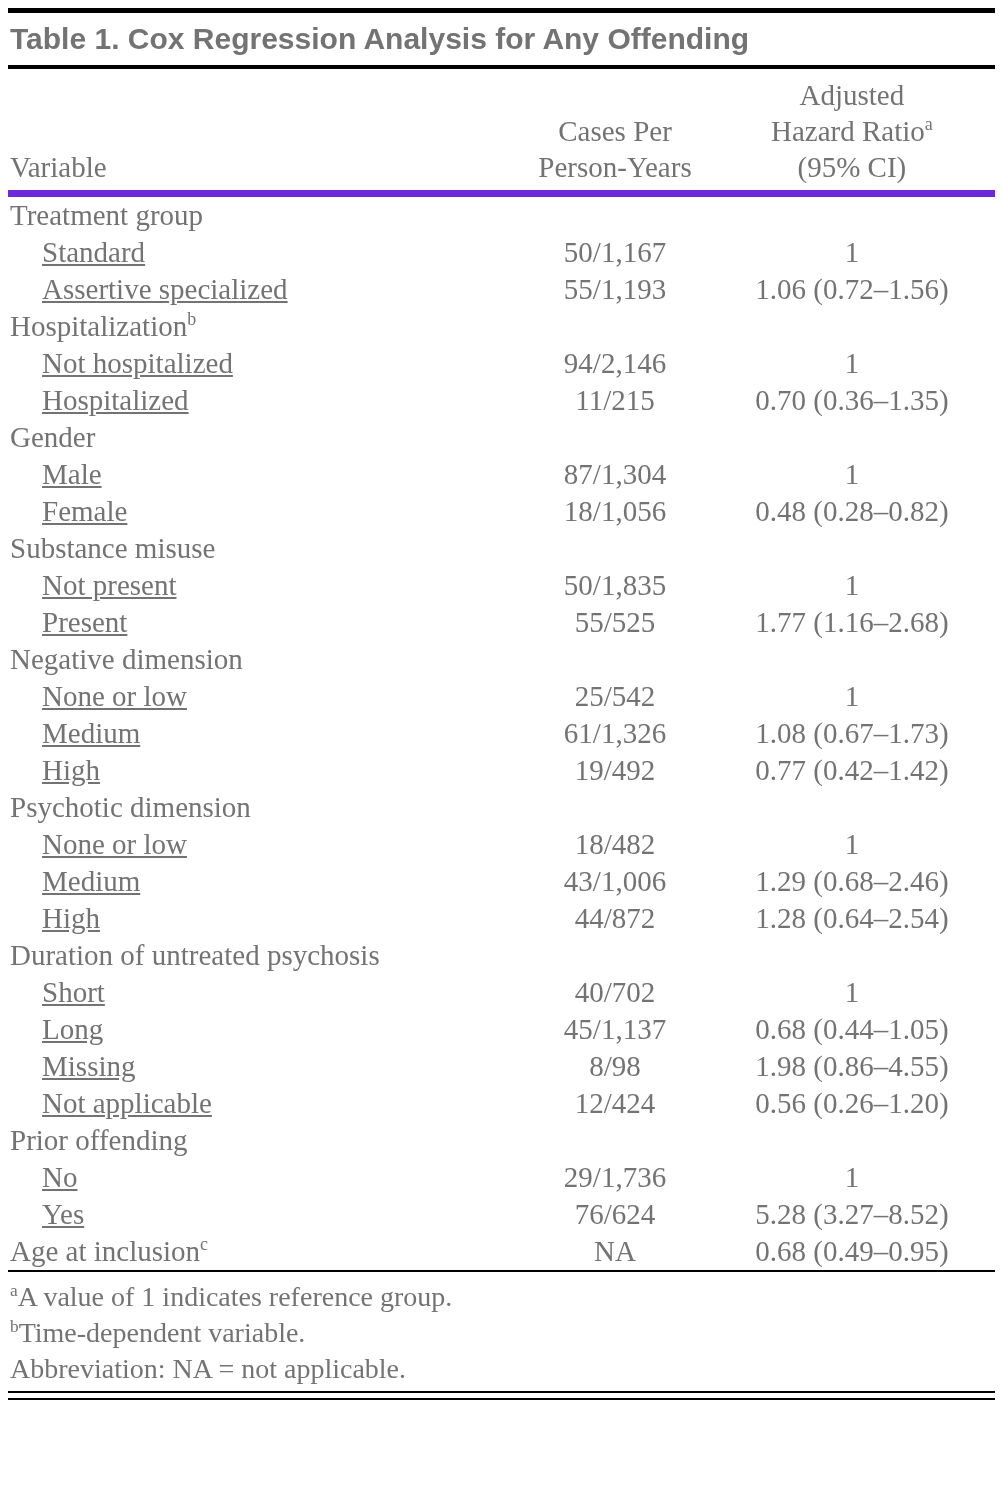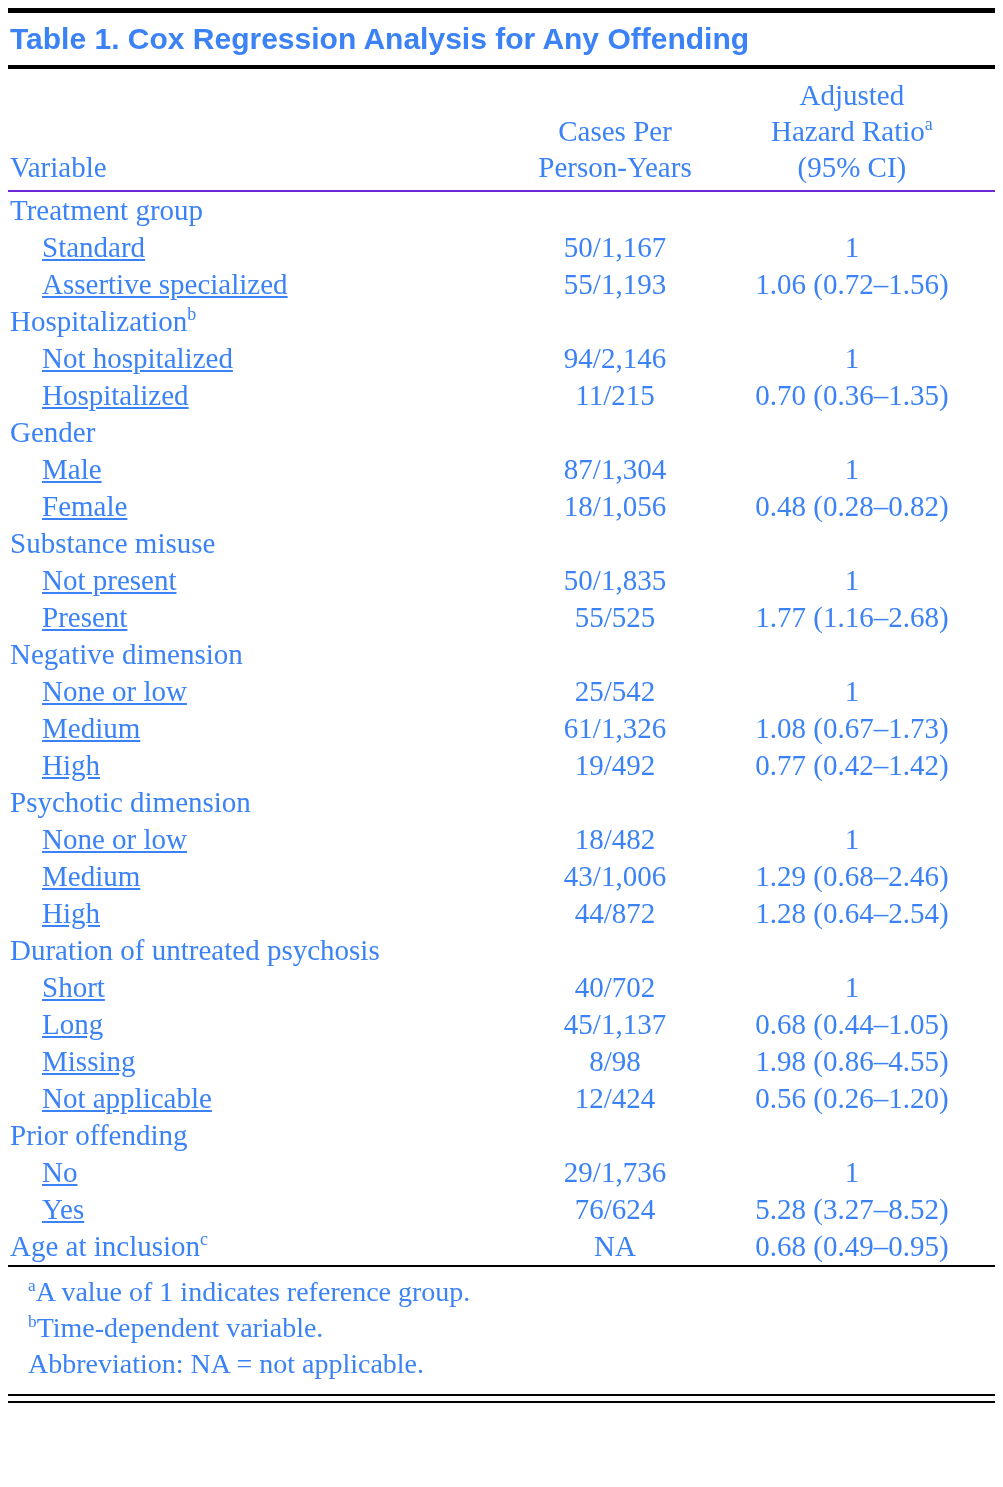--- a/index.html
+++ b/index.html
@@ -6,21 +6,21 @@
     margin: 0;
     padding: 0;
     background: #ffffff;
   }
   .page {
     position: relative;
     width: 1003px;
     height: 1487px;
     box-sizing: border-box;
     background: #ffffff;
-    color: #3b82f6;
+    color: #737373;
     font-family: "Liberation Serif", serif;
     padding: 8px 8px 0 8px;
   }
   .rule-top {
     border-top: 5px solid #000;
     height: 0;
   }
   .title {
     font-family: "Liberation Sans", sans-serif;
     font-weight: 700;
@@ -44,21 +44,21 @@
     line-height: 36px;
   }
   .tbl th.col-var {
     text-align: left;
     padding-left: 2px;
   }
   .tbl th.col-cases, .tbl th.col-ahr {
     text-align: center;
   }
   .tbl thead th {
-    border-bottom: 2px solid #6d28d9;
+    border-bottom: 7px solid #6d28d9;
   }
   .tbl td {
     padding: 0;
     line-height: 37px;
     vertical-align: baseline;
   }
   .tbl td.label {
     text-align: left;
     padding-left: 2px;
     white-space: nowrap;
@@ -77,22 +77,21 @@
     vertical-align: super;
     line-height: 0;
   }
   .rule-thin {
     border-top: 2px solid #000;
     height: 0;
   }
   .footnotes {
     font-size: 28px;
     line-height: 36px;
-    padding: 7px 2px 12px 2px;
-    margin-left: 18px;
+    padding: 7px 2px 4px 2px;
   }
   .footnote {
     padding-left: 34px;
     text-indent: -34px;
   }
   .rule-bottom-double {
     border-top: 2.5px solid #000;
     border-bottom: 2.5px solid #000;
     height: 5px;
   }

